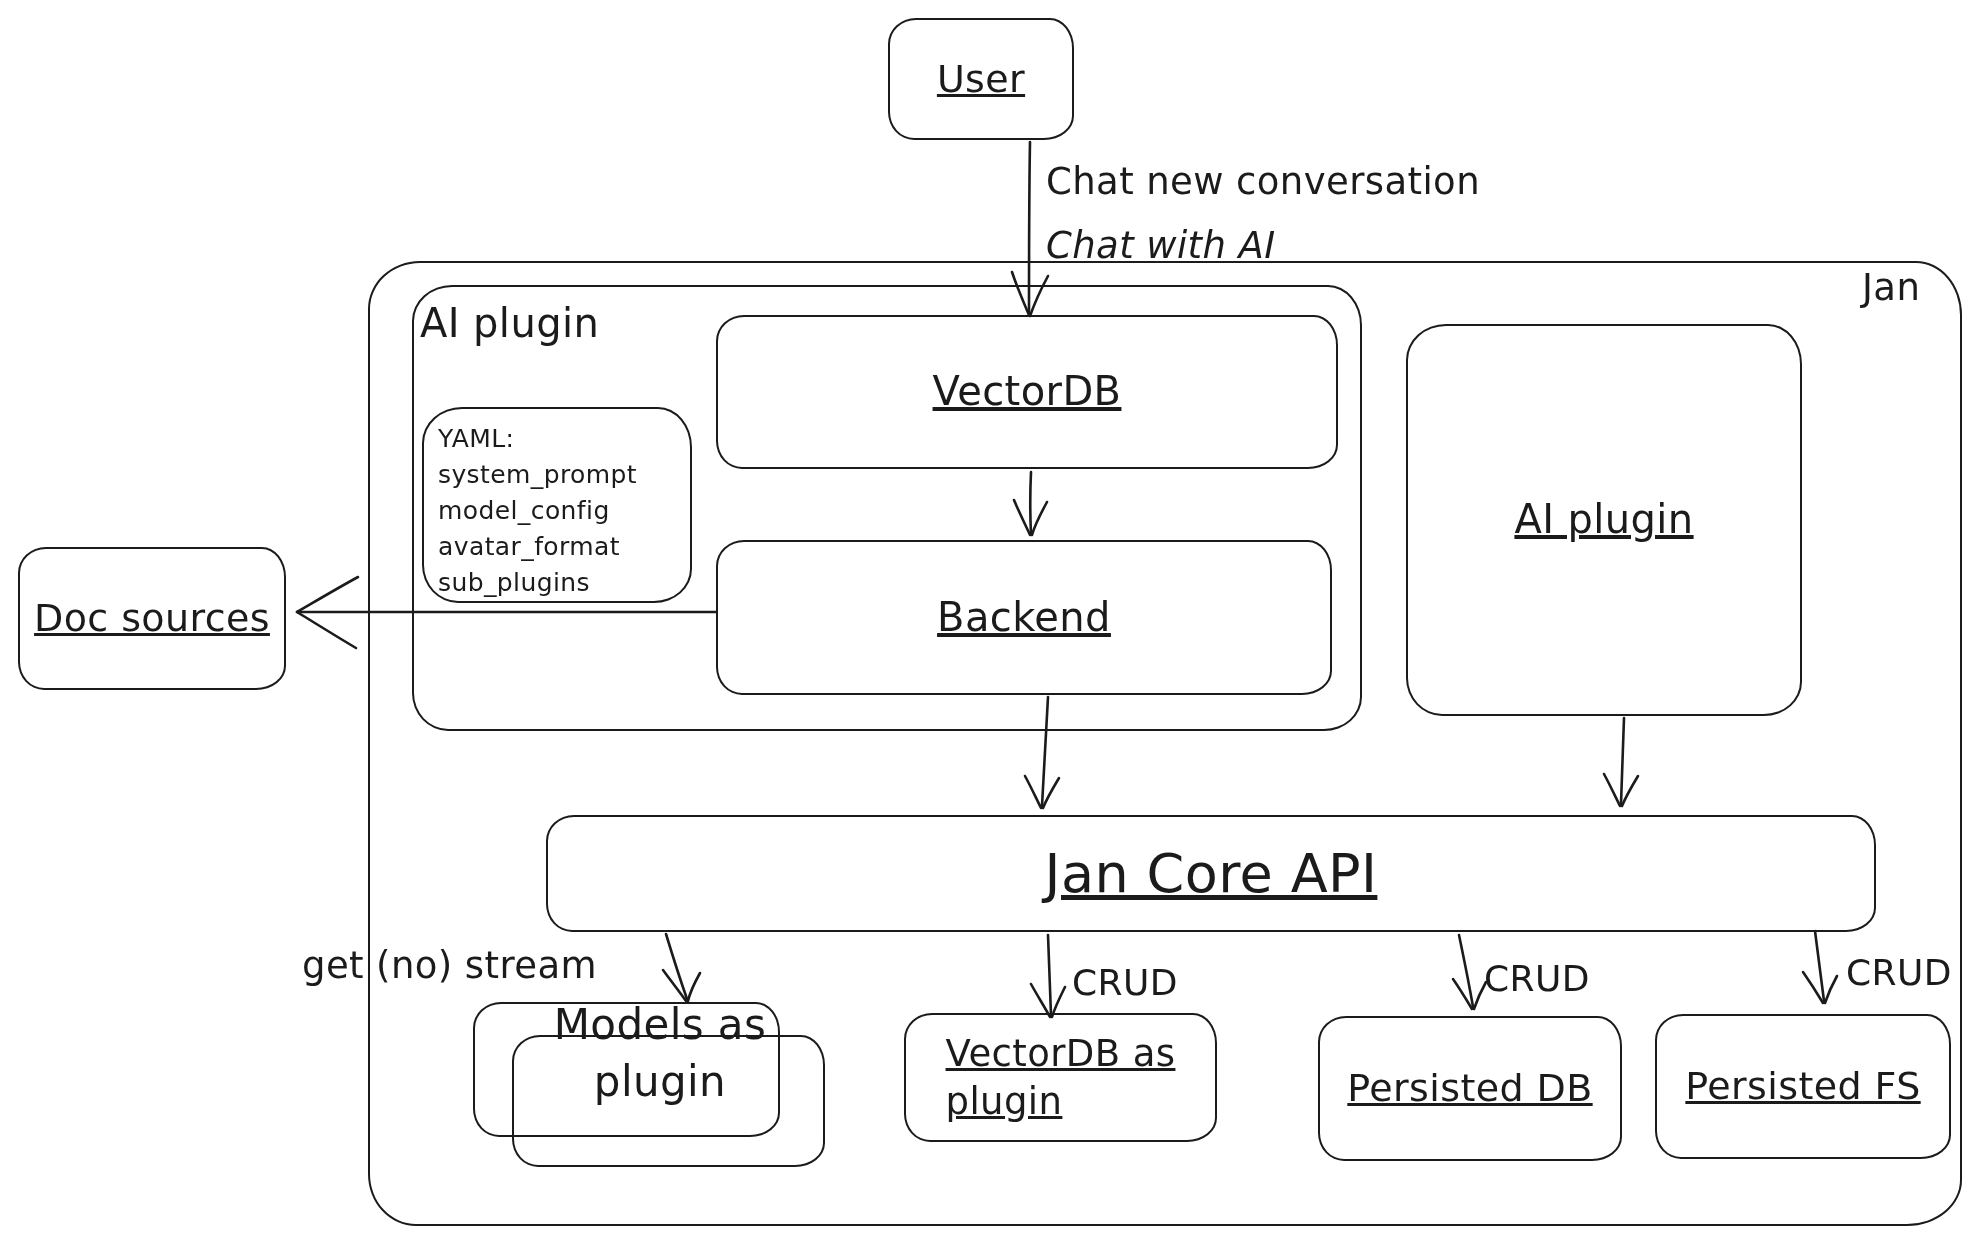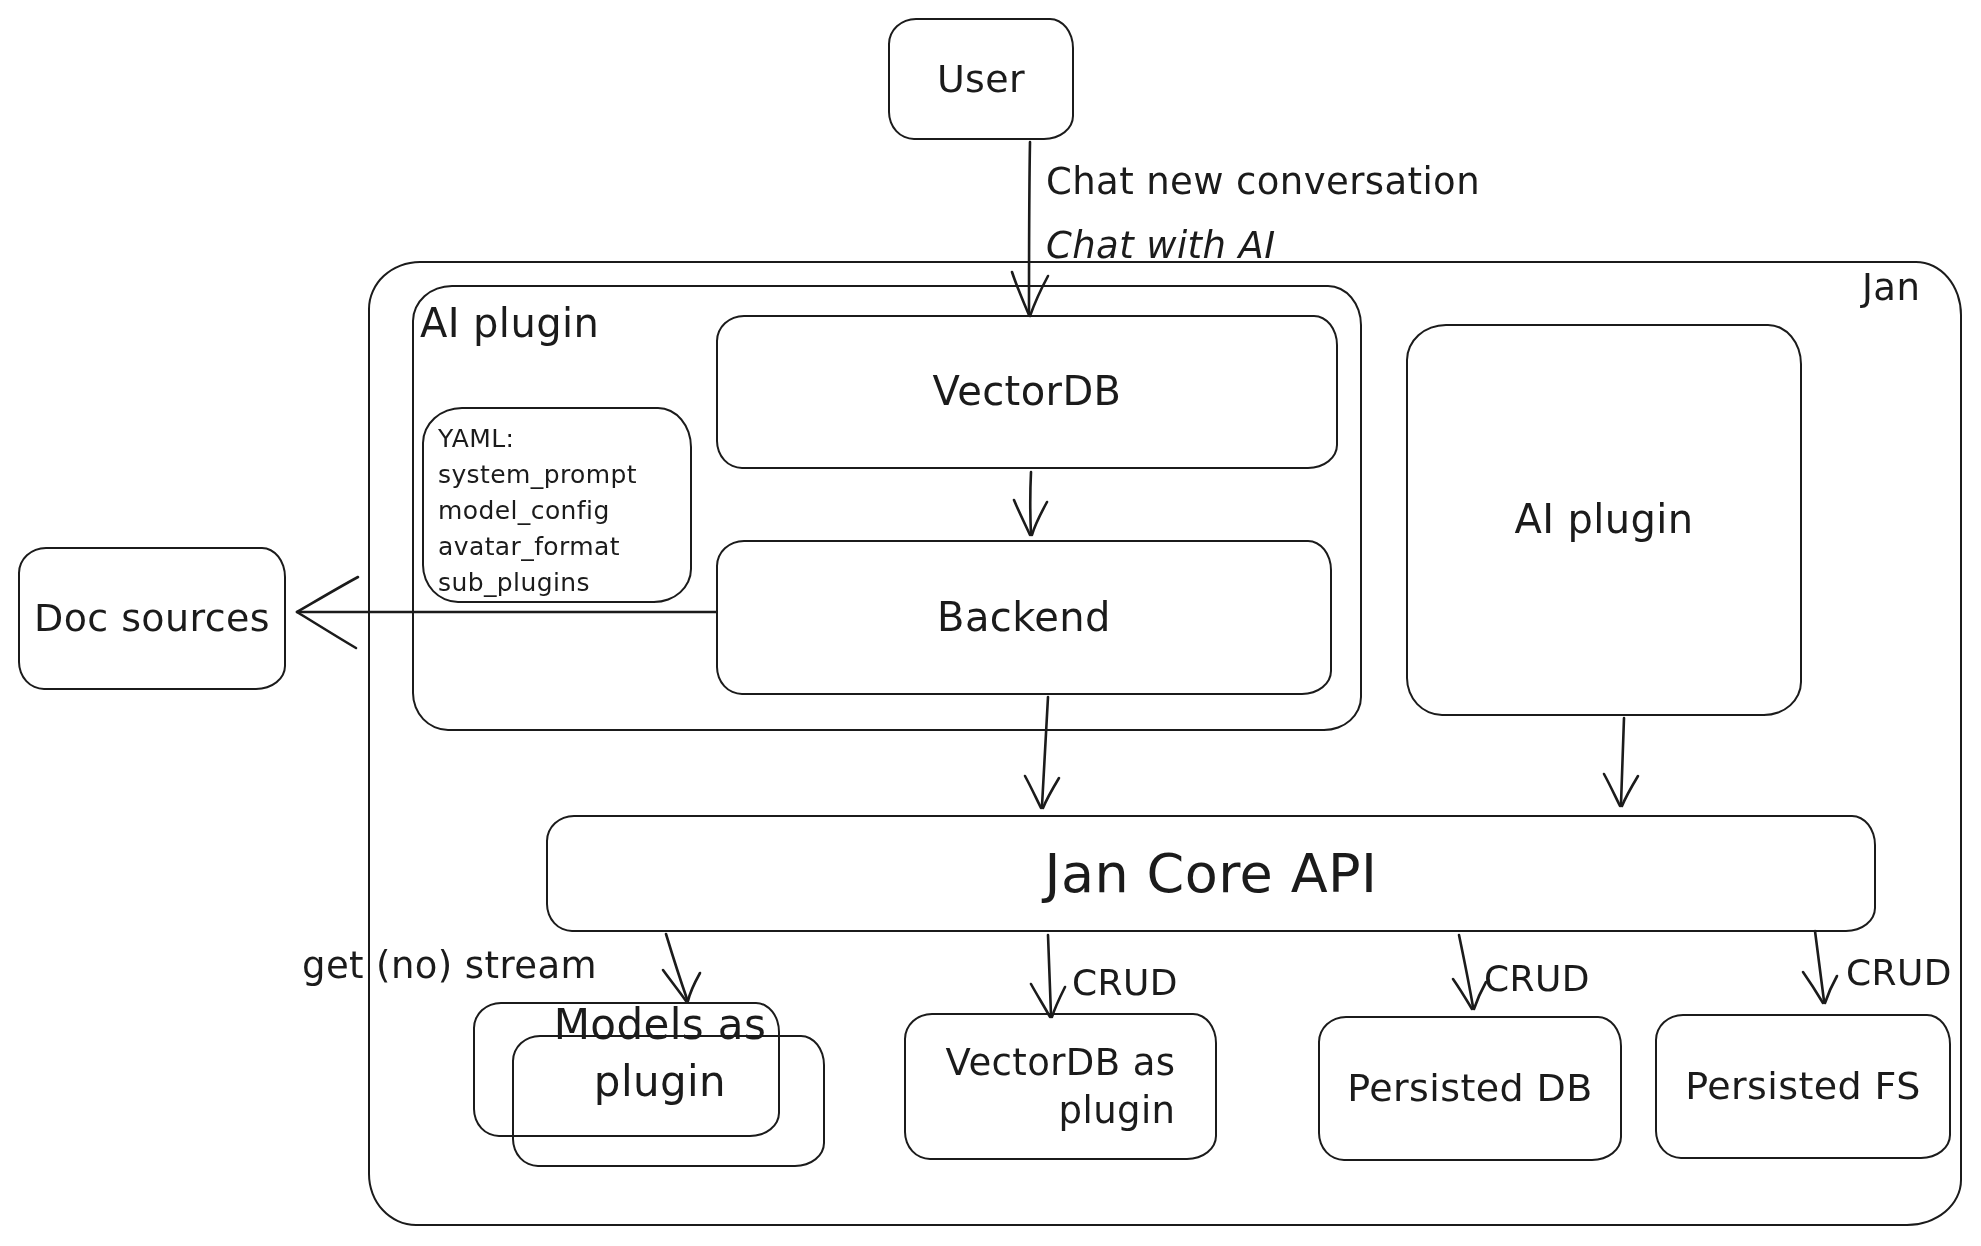--- a/index.html
+++ b/index.html
@@ -15,21 +15,22 @@
     overflow: hidden;
   }
   .node {
     position: absolute;
     border: 2.6px solid var(--stroke);
     background: transparent;
     box-sizing: border-box;
     display: flex;
     align-items: center;
     justify-content: center;
-    text-align: right;
+    text-align: left;
+    text-decoration: underline;
   }
   .label {
     color: var(--stroke);
     letter-spacing: 0.4px;
     line-height: 1.28;
   }
   .edge-label {
     position: absolute;
     color: var(--stroke);
     letter-spacing: 0.4px;
@@ -106,21 +107,21 @@
   <div class="edge-label" style="left:1484px; top:958px; font-size:36px;">CRUD</div>
   <div class="edge-label" style="left:1846px; top:952px; font-size:36px;">CRUD</div>
 
   <div class="node r-sm" style="left:473px; top:1002px; width:307px; height:135px;"></div>
   <div class="node r-sm" style="left:512px; top:1035px; width:313px; height:132px;"></div>
   <div class="edge-label" style="left:485px; top:996px; width:350px; font-size:42px; text-align:center; line-height:57px; white-space:normal;">
     <div>Models as</div>
     <div>plugin</div>
   </div>
 
-  <div class="node r-sm" style="left:904px; top:1013px; width:313px; height:147px;">
+  <div class="node r-sm" style="left:904px; top:1013px; width:313px; height:129px;">
     <span class="label" style="font-size:37px;">
       <div>VectorDB as</div>
       <div>plugin</div>
     </span>
   </div>
 
   <div class="node r-sm" style="left:1655px; top:1014px; width:296px; height:145px;">
     <span class="label" style="font-size:38px;">Persisted FS</span>
   </div>
 

